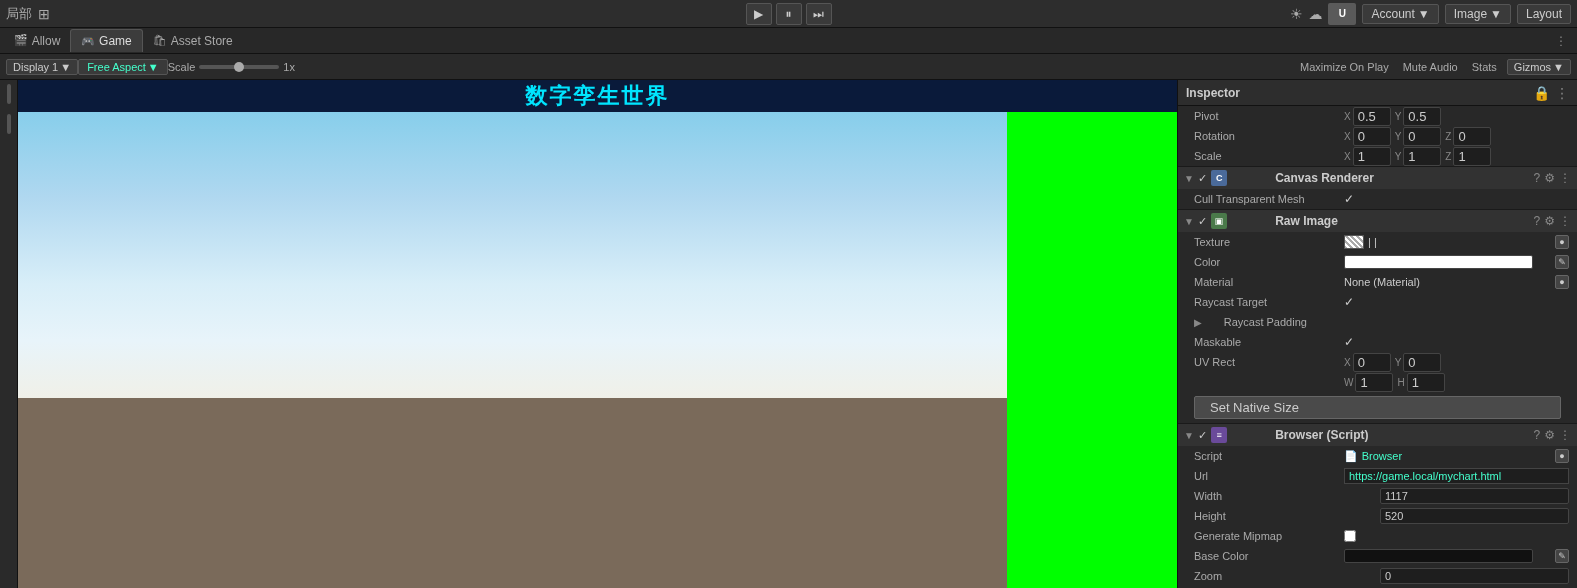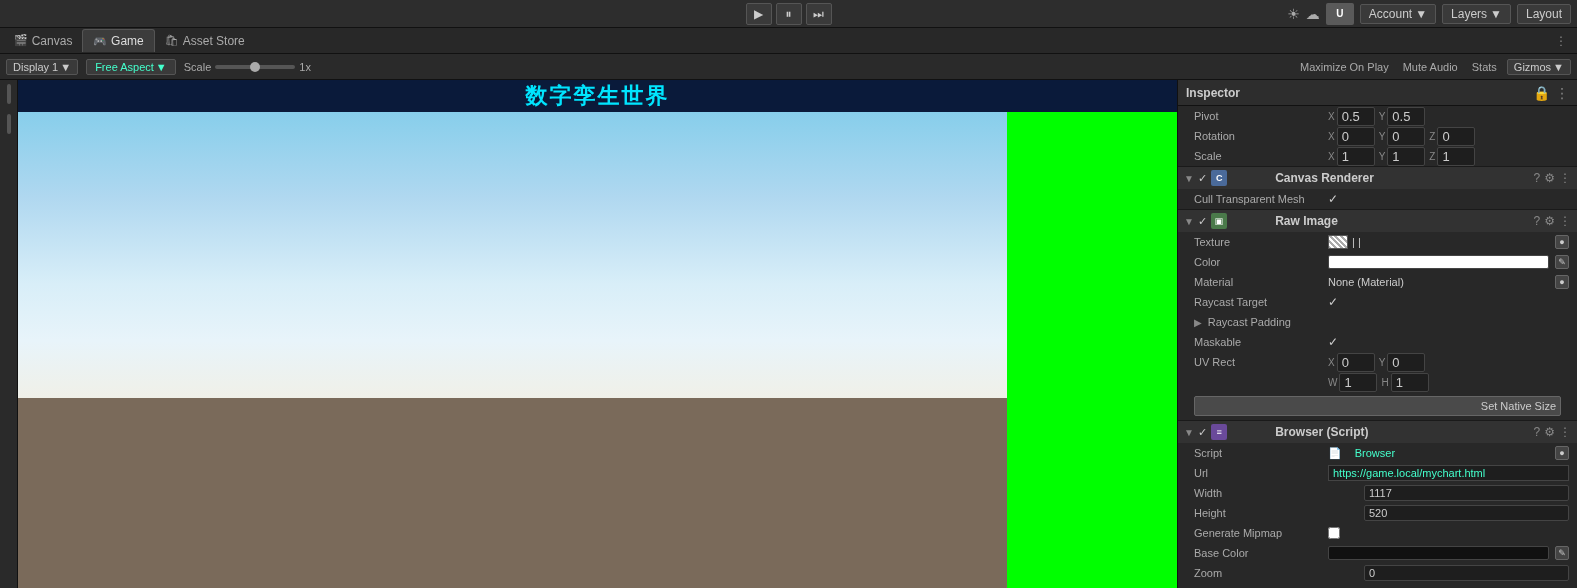--- a/index.html
+++ b/index.html
@@ -59,21 +59,20 @@
     .tab-more { margin-left: auto; cursor: pointer; padding: 0 6px; color: #888; }
 
     
     .game-toolbar {
       height: 26px;
       background: #2a2a2a;
       display: flex;
       align-items: center;
       border-bottom: 1px solid #111;
       padding: 0 6px;
-      gap: 8px;
     }
     .display-btn { background: #3a3a3a; border: 1px solid #555; color: #ccc; padding: 1px 6px; font-size: 11px; cursor: pointer; border-radius: 2px; display: flex; align-items: center; gap: 2px; }
     .aspect-btn { background: #3a3a3a; border: 1px solid #555; color: #4fc; padding: 1px 8px; font-size: 11px; cursor: pointer; border-radius: 2px; display: flex; align-items: center; gap: 2px; }
     .scale-container { display: flex; align-items: center; gap: 4px; }
     .scale-slider { width: 80px; height: 4px; background: #555; border-radius: 2px; position: relative; cursor: pointer; }
     .scale-thumb { position: absolute; left: 50%; top: -3px; width: 10px; height: 10px; background: #aaa; border-radius: 50%; transform: translateX(-50%); }
     .game-toolbar-right { margin-left: auto; display: flex; align-items: center; gap: 6px; }
     .gametoolbar-btn { color: #aaa; font-size: 11px; cursor: pointer; padding: 1px 4px; }
     .gizmos-btn { background: #3a3a3a; border: 1px solid #555; color: #ccc; padding: 1px 6px; font-size: 11px; cursor: pointer; border-radius: 2px; display: flex; align-items: center; gap: 2px; }
 
@@ -197,21 +196,21 @@
     }
     .section-title { color: #ccc; font-size: 12px; font-weight: bold; margin-left: 44px; }
     .section-right { margin-left: auto; display: flex; gap: 4px; }
     .section-icon-btn { color: #888; font-size: 12px; cursor: pointer; }
 
     .prop-row {
       display: flex;
       align-items: center;
       height: 20px;
       padding: 0 8px 0 16px;
-      gap: 4px;
+      gap: 20px;
     }
     .prop-label { color: #aaa; font-size: 11px; min-width: 130px; }
     .prop-value { color: #ccc; font-size: 11px; flex: 1; }
     .prop-xyz { display: flex; gap: 4px; flex: 1; align-items: center; }
     .prop-xyz-item { display: flex; align-items: center; gap: 2px; }
     .prop-xyz-label { color: #888; font-size: 10px; }
     .prop-xyz-val {
       background: #1e1e1e;
       border: 1px solid #444;
       color: #ccc;
@@ -238,46 +237,46 @@
       border: 1px solid #444;
       border-radius: 2px;
       cursor: pointer;
     }
 
     .set-native-btn {
       margin: 4px 16px;
       background: #4a4a4a;
       border: 1px solid #666;
       color: #ccc;
-      padding: 3px 4px;
-      text-align: right;
+      padding: 3px 15px;
+      text-align: left;
       cursor: pointer;
       border-radius: 2px;
-      font-size: 11px;
+      font-size: 13px;
     }
 
     .check-mark { color: #ccc; font-size: 12px; }
 
     .texture-bar {
       display: flex;
       align-items: center;
       gap: 4px;
       flex: 1;
     }
     .texture-preview {
       width: 20px; height: 14px;
       background: repeating-linear-gradient(45deg, #aaa 0, #aaa 2px, #fff 2px, #fff 4px);
       border: 1px solid #555;
     }
     .texture-val { color: #ccc; font-size: 11px; }
     .texture-picker-btn { margin-left: auto; width: 14px; height: 14px; background: #444; border: 1px solid #666; border-radius: 2px; cursor: pointer; display: flex; align-items: center; justify-content: center; font-size: 9px; }
 
     .script-row { display: flex; align-items: center; gap: 4px; flex: 1; }
     .script-icon { color: #888; font-size: 11px; }
-    .script-name { color: #4fc; font-size: 11px; margin-left: 9px; }
+    .script-name { color: #4fc; font-size: 11px; }
 
     .url-input {
       background: #1e1e1e;
       border: 1px solid #444;
       color: #4fc;
       font-size: 11px;
       padding: 1px 4px;
       flex: 1;
       border-radius: 0;
     }
@@ -302,47 +301,51 @@
       border-radius: 2px;
       display: inline-flex; align-items: center; justify-content: center;
       font-size: 9px; color: white;
     }
     .expand-arrow { color: #888; font-size: 10px; cursor: pointer; }
   </style>
 </head>
 <body>
 
 <div class="top-bar">
+  <div class="top-bar-left">
+    <span style="color:#aaa; font-size:13px;">局部</span>
+    <span style="color:#aaa; font-size:14px;">⊞</span>
+  </div>
   <div class="top-bar-center">
     <div class="play-btn">▶</div>
     <div class="play-btn">⏸</div>
     <div class="play-btn">⏭</div>
   </div>
   <div class="top-bar-right">
     <span style="color:#aaa; font-size:14px;">☀</span>
     <span style="color:#aaa; font-size:14px;">☁</span>
     <div class="unity-logo">U</div>
     <button class="top-account-btn">
       <span>Account</span>
       <span>▼</span>
     </button>
     <button class="top-account-btn">
-      <span>Layers</span>
+      <span>Image</span>
       <span>▼</span>
     </button>
     <button class="top-account-btn">
       <span>Layout</span>
     </button>
   </div>
 </div>
 
 <div class="tab-bar">
   <div class="tab">
     <span style="font-size:11px;">🎬</span>
-    <span>Canvas</span>
+    <span>Allow</span>
   </div>
   <div class="tab active">
     <span style="font-size:11px;">🎮</span>
     <span>Game</span>
   </div>
   <div class="tab">
     <span style="font-size:11px;">🛍</span>
     <span>Asset Store</span>
   </div>
   <span class="tab-more">⋮</span>

